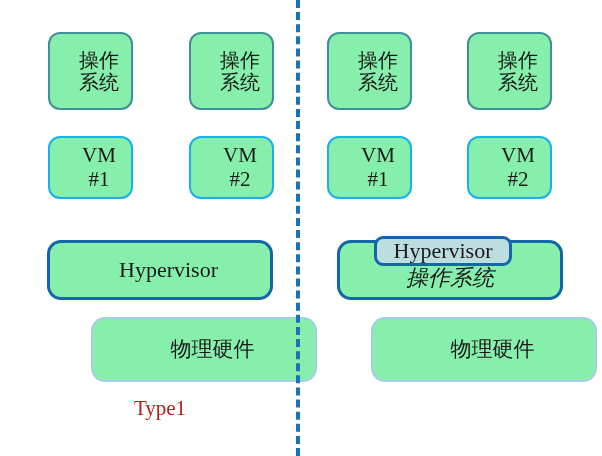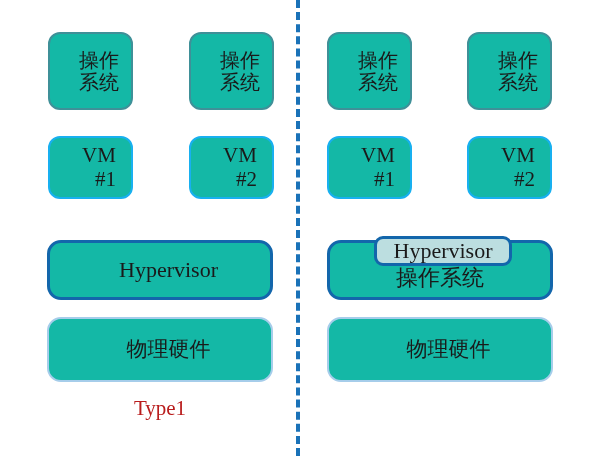--- a/index.html
+++ b/index.html
@@ -17,55 +17,55 @@
   }
 
   
   .box {
     position: absolute;
     box-sizing: border-box;
     display: flex;
     flex-direction: column;
     align-items: center;
     justify-content: center;
-    background: #14b8a6;
+    background: #86efac;
     text-align: center;
     color: #1a1a1a;
     line-height: 1.12;
     white-space: pre-line;
     padding-left: 17px;
   }
 
   
   .os-box {
     border: 2px solid #3f9098;
     border-radius: 12px;
     font-size: 20px;
   }
 
   
   .vm-box {
     border: 2px solid #18b0f0;
     border-radius: 12px;
     font-size: 21px;
-    text-align: right;
   }
 
   
   .hyp-box {
     border: 3px solid #1366ab;
     border-radius: 14px;
     font-size: 22px;
   }
 
   
   .hw-box {
     border: 2px solid #a6cdea;
     border-radius: 14px;
     font-size: 21px;
+    margin-left: 44px;
   }
 
   
   .hyp-chip {
     position: absolute;
     box-sizing: border-box;
     display: flex;
     align-items: center;
     justify-content: center;
     background: #bcdee0;
@@ -134,21 +134,21 @@
 
   <div class="box os-box" style="left:467px; top:32px; width:85px; height:78px;">操作
 系统</div>
 
   <div class="box vm-box" style="left:327px; top:136px; width:85px; height:63px;">VM
 #1</div>
 
   <div class="box vm-box" style="left:467px; top:136px; width:85px; height:63px;">VM
 #2</div>
 
-  <div class="box hyp-box" style="left:327px; top:240px; width:226px; height:60px; justify-content:flex-end; padding-bottom:4px;">
+  <div class="box hyp-box" style="left:337px; top:240px; width:226px; height:60px; justify-content:flex-end; padding-bottom:4px;font-style:italic;">
     <span class="platform-label" style="bottom:6px;">操作系统</span>
   </div>
 
   <div class="hyp-chip" style="left:374px; top:236px; width:138px; height:30px;">Hypervisor</div>
 
   <div class="box hw-box" style="left:327px; top:317px; width:226px; height:65px;">物理硬件</div>
 
 
 </div>
 

